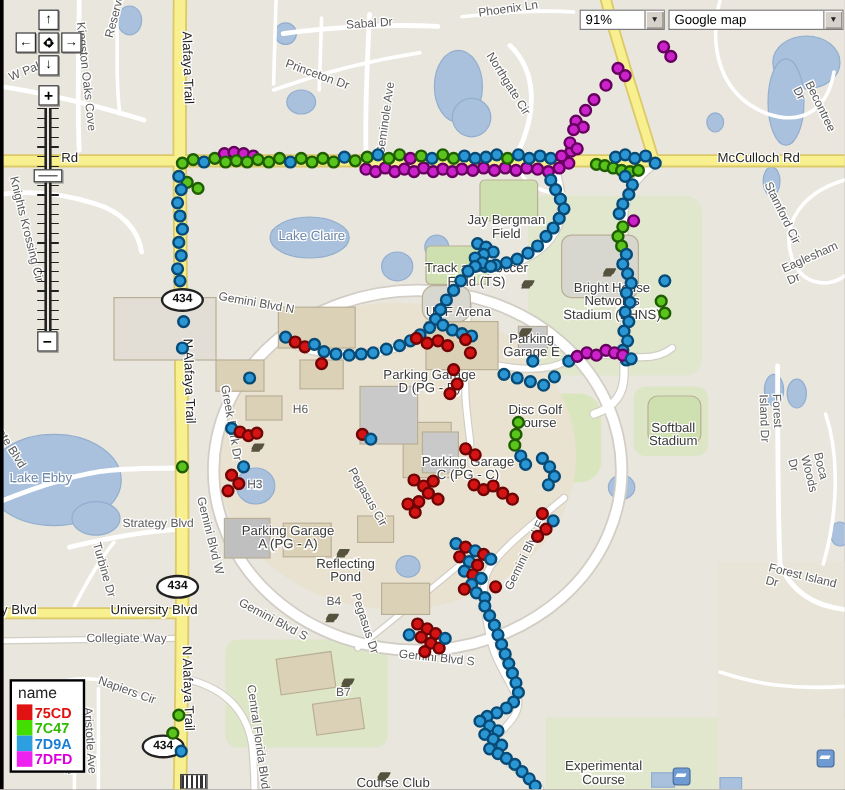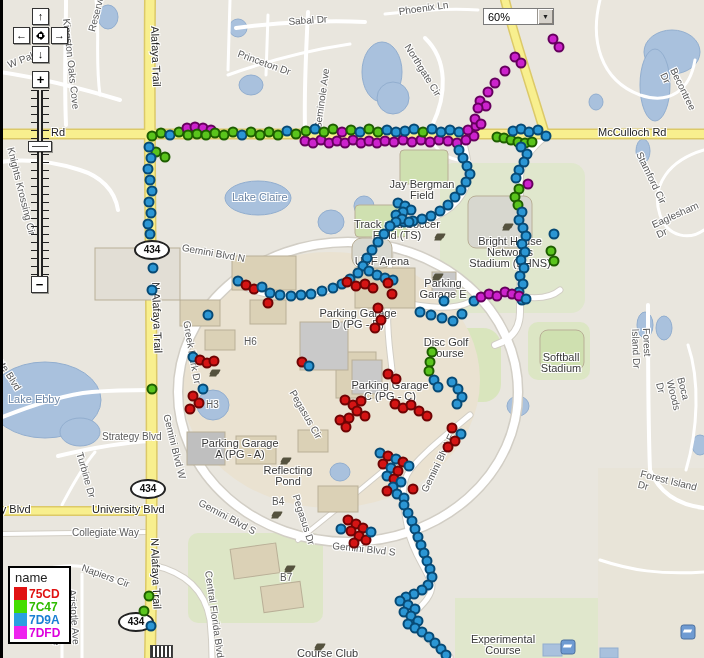--- a/index.html
+++ b/index.html
@@ -584,21 +584,25 @@
   </div>
 
   <div>
     <div class="navbtn" id="zoom-plus" style="left:32px;top:71px;">+</div>
     <div id="slider-track"></div>
     <div id="slider-handle"></div>
     <div class="navbtn" id="zoom-minus" style="left:31px;top:276px;">−</div>
   </div>
 
   <div class="combo" style="left:483px;top:8px;width:71px;">
-    <span class="val">60%</span>
+    <span class="val">91%</span>
+    <span class="btn">▼</span>
+  </div>
+  <div class="combo" style="left:557px;top:8px;width:146px;">
+    <span class="val">Google map</span>
     <span class="btn">▼</span>
   </div>
 
   <div id="legend">
     <div class="title">name</div>
     <div id="legend-rows">
         <div class="leg-row">
           <span class="leg-sw" style="background: rgb(224, 18, 18);"></span>
           <span class="leg-lab" style="color: rgb(224, 18, 18);">75CD</span>
         </div>

